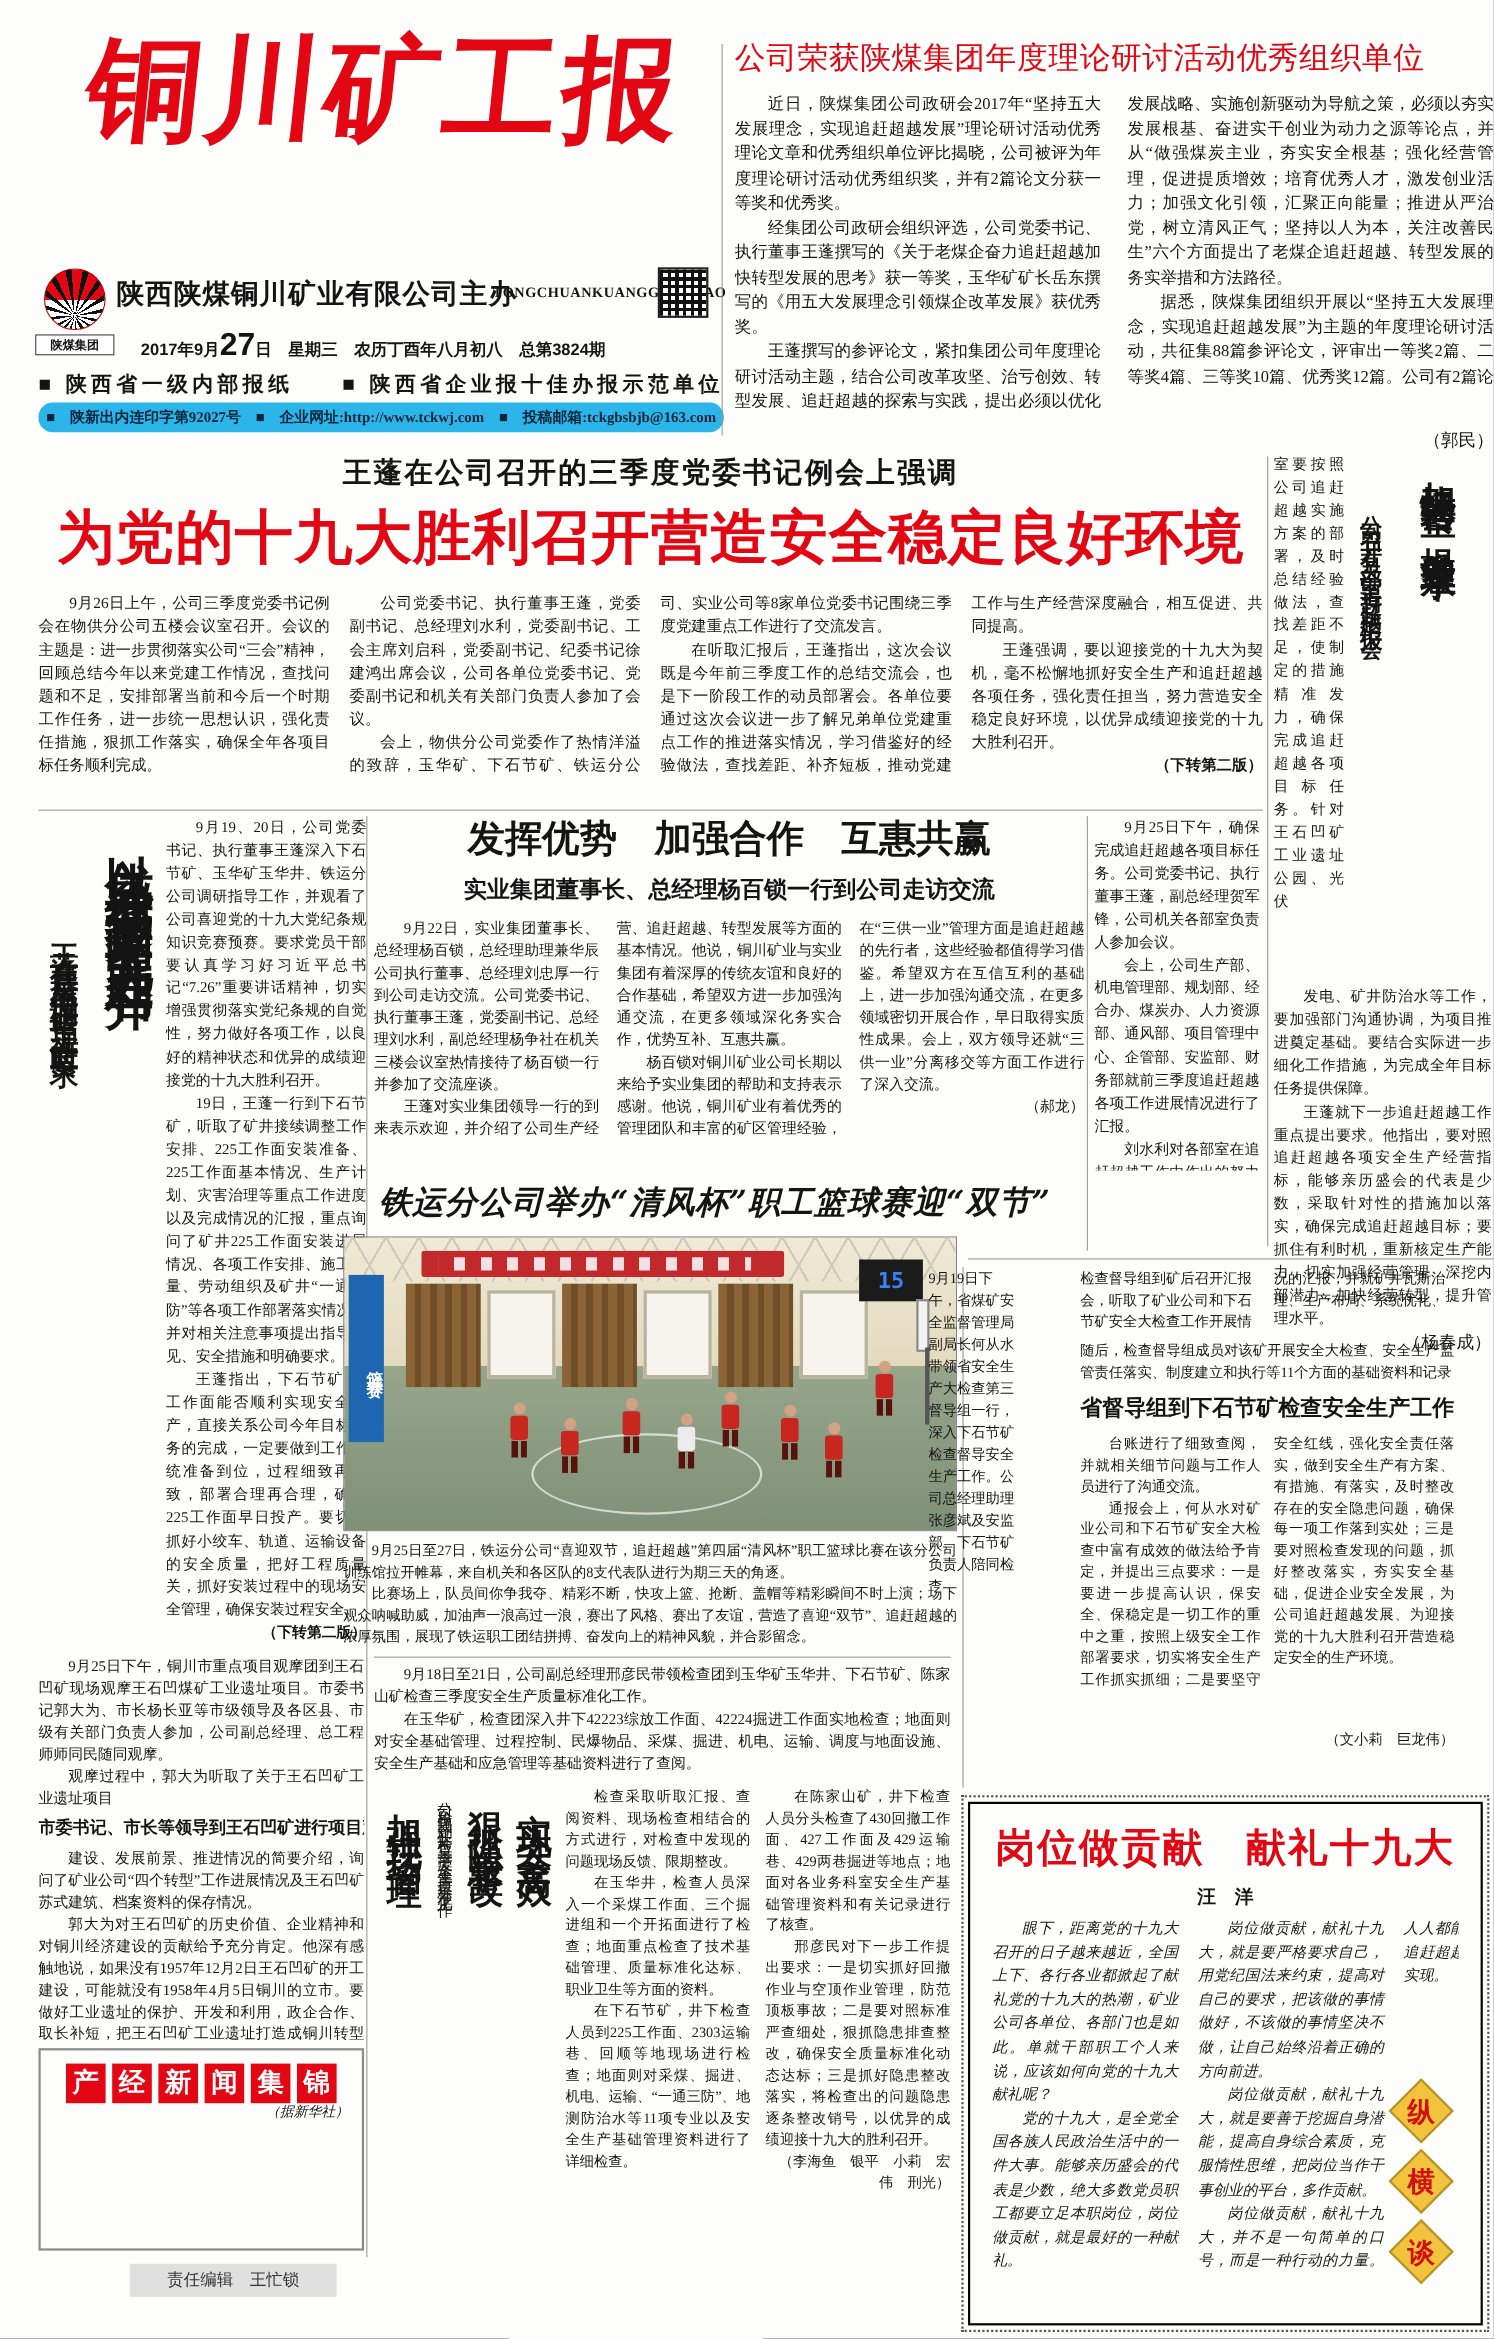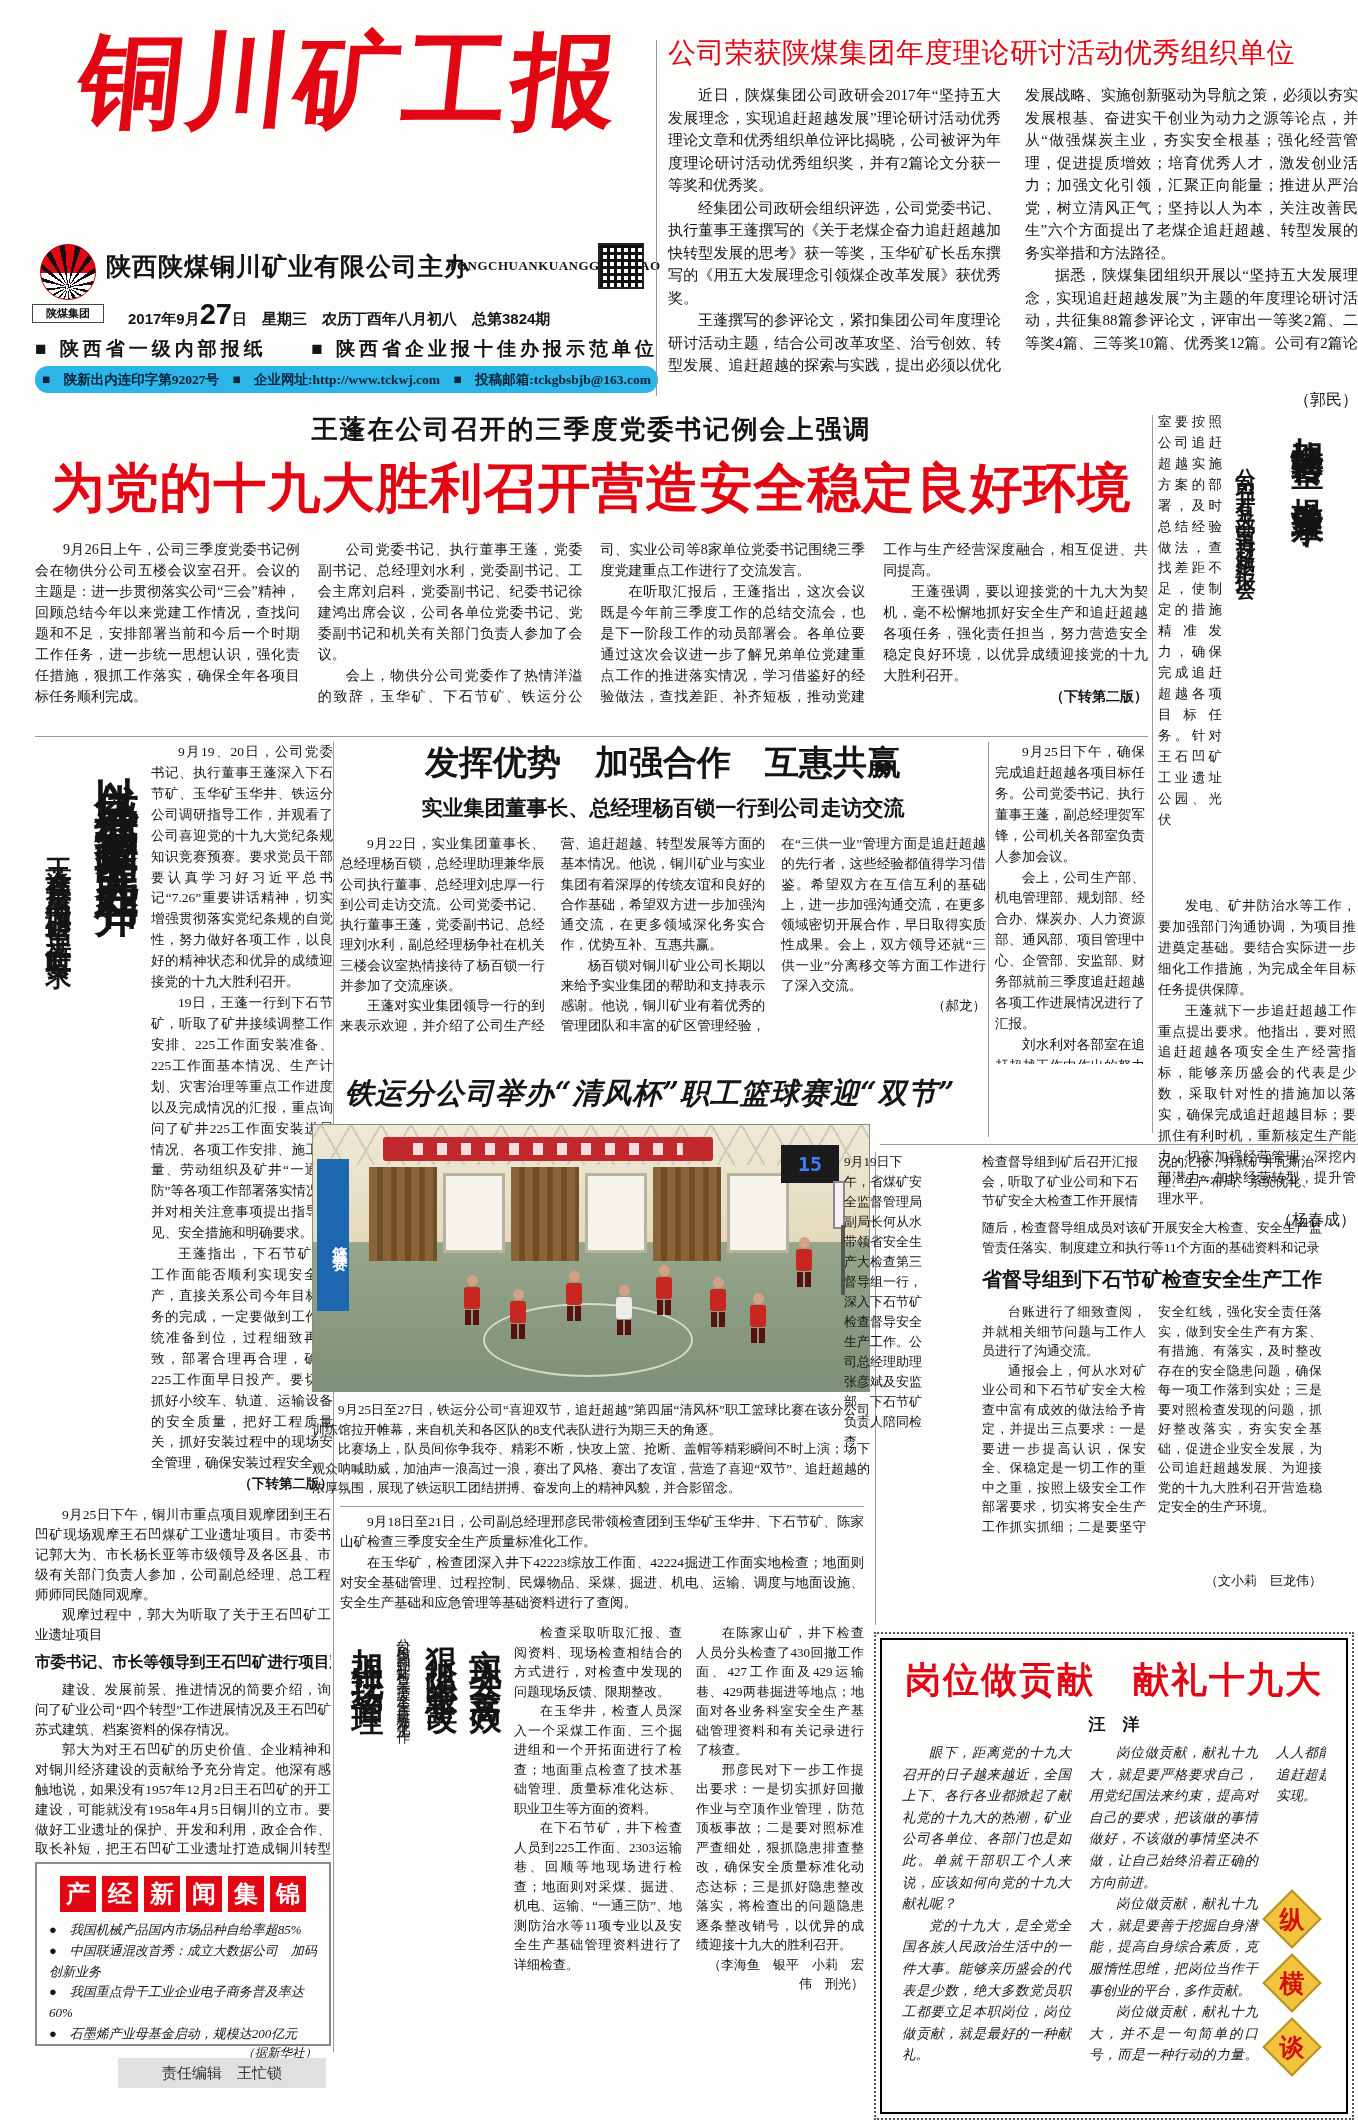--- a/index.html
+++ b/index.html
@@ -125,21 +125,21 @@
   .tour-headline { font-size:15.5px; font-weight:bold; margin:6px 0; text-align:center; white-space:nowrap; }
 
   
   .digest { left:35px; top:1862px; width:296px; height:184px; border:2px solid #8a8a8a; padding:12px 12px 6px; }
   .digest-title { display:flex; justify-content:center; gap:6px; }
   .digest-title span { width:36px; height:36px; background:#e30613; color:#fff; font-size:24px; font-weight:bold;
                        text-align:center; line-height:36px; font-family:"Liberation Sans",sans-serif; }
   .digest-items { margin-top:8px; font-size:13px; font-style:italic; line-height:1.6; }
   .digest-items p { text-indent:0; }
   .digest-source { text-align:right; font-size:12.5px; font-style:italic; }
-  .editor-bar { left:118px; top:2058px; width:208px; height:30px; background:#e0e0e0; color:#333;
+  .editor-bar { left:118px; top:2058px; width:188px; height:30px; background:#e0e0e0; color:#333;
                 text-align:center; line-height:30px; font-size:15px; }
 
   
   .quality { left:340px; top:1512px; width:524px; }
   .q-lead { font-size:13.5px; line-height:1.5; }
   .q-row { display:flex; margin-top:10px; height:492px; overflow:hidden; }
   .q-big { width:44px; font-size:32px; font-weight:bold; letter-spacing:11px; line-height:1.05; }
   .q-small { width:26px; font-size:14px; letter-spacing:4px; margin:4px 2px 0; }
   .q-body { flex:1; margin-left:12px; columns:2; column-gap:14px; font-size:13px; line-height:1.5; }
 
@@ -326,26 +326,20 @@
 
   <div class="abs digest">
     <div class="digest-title">
         <span>产</span>
         <span>经</span>
         <span>新</span>
         <span>闻</span>
         <span>集</span>
         <span>锦</span>
       </div>
-    <div class="digest-items">
-        <p>●　我国机械产品国内市场品种自给率超85%</p>
-        <p>●　中国联通混改首秀：成立大数据公司　加码创新业务</p>
-        <p>●　我国重点骨干工业企业电子商务普及率达60%</p>
-        <p>●　石墨烯产业母基金启动，规模达200亿元</p>
-      </div>
     <div class="digest-source">（据新华社）</div>
   </div>
   <div class="abs editor-bar">责任编辑　王忙锁</div>
 
   <div class="hline" style="left:340px; top:1506px; width:524px;"></div>
   <div class="abs quality">
     <div class="q-lead jp">
         <p class="jp">9月18日至21日，公司副总经理邢彦民带领检查团到玉华矿玉华井、下石节矿、陈家山矿检查三季度安全生产质量标准化工作。</p>
         <p class="jp">在玉华矿，检查团深入井下42223综放工作面、42224掘进工作面实地检查；地面则对安全基础管理、过程控制、民爆物品、采煤、掘进、机电、运输、调度与地面设施、安全生产基础和应急管理等基础资料进行了查阅。</p>
       </div>

